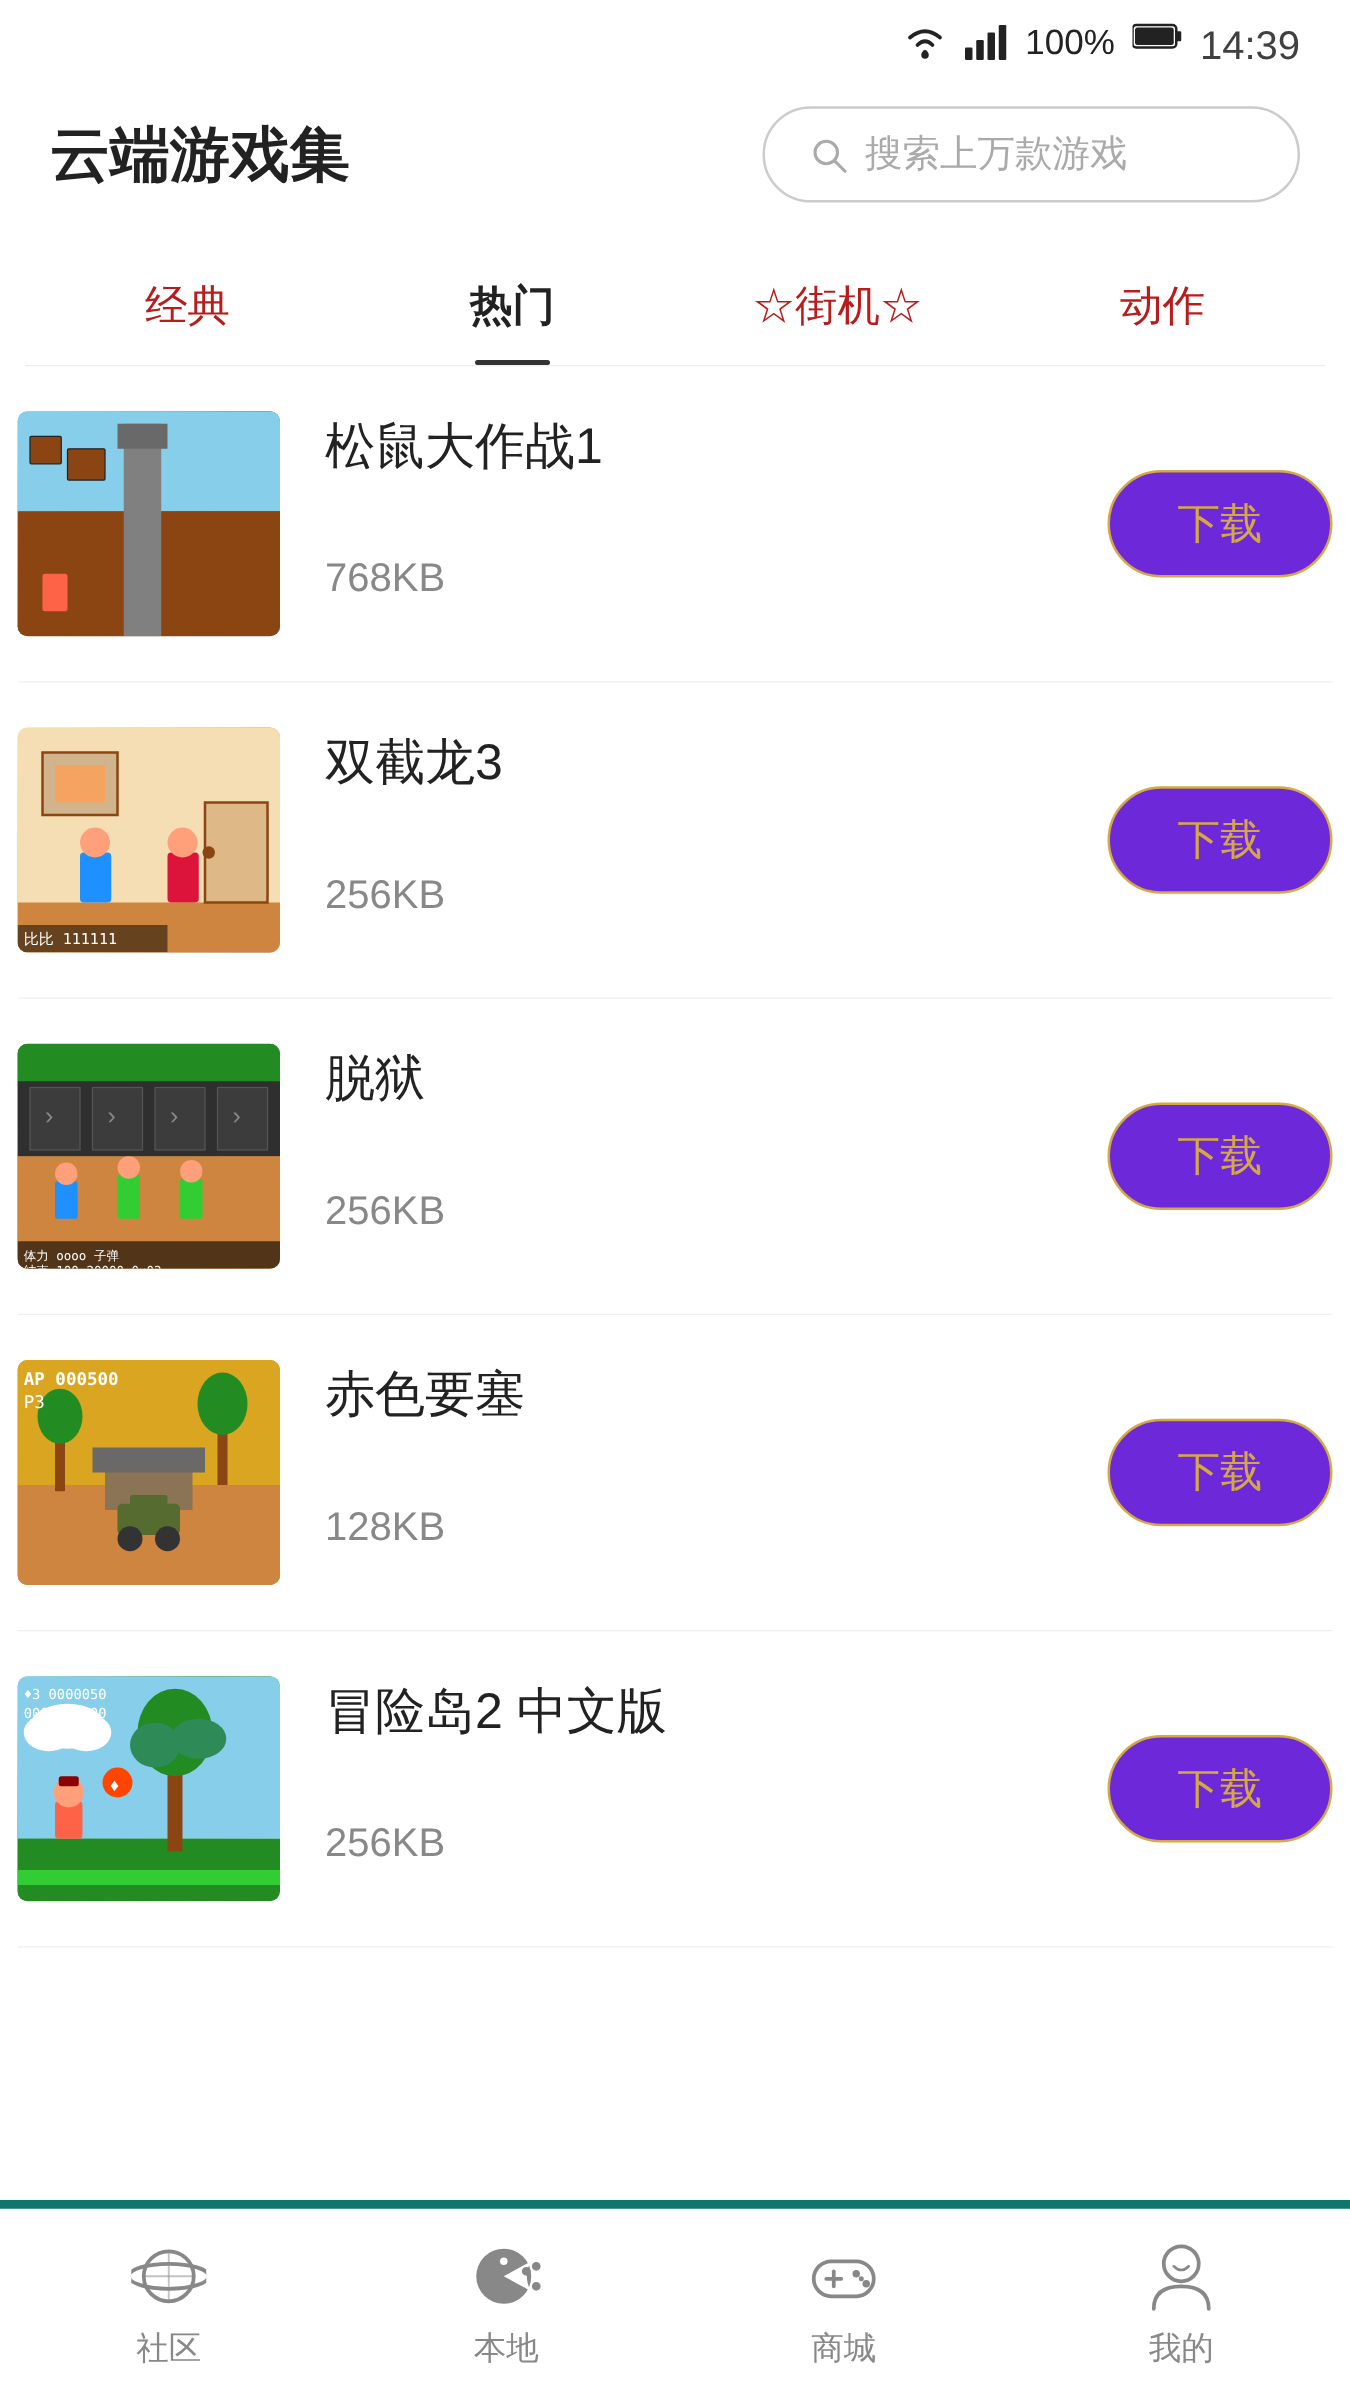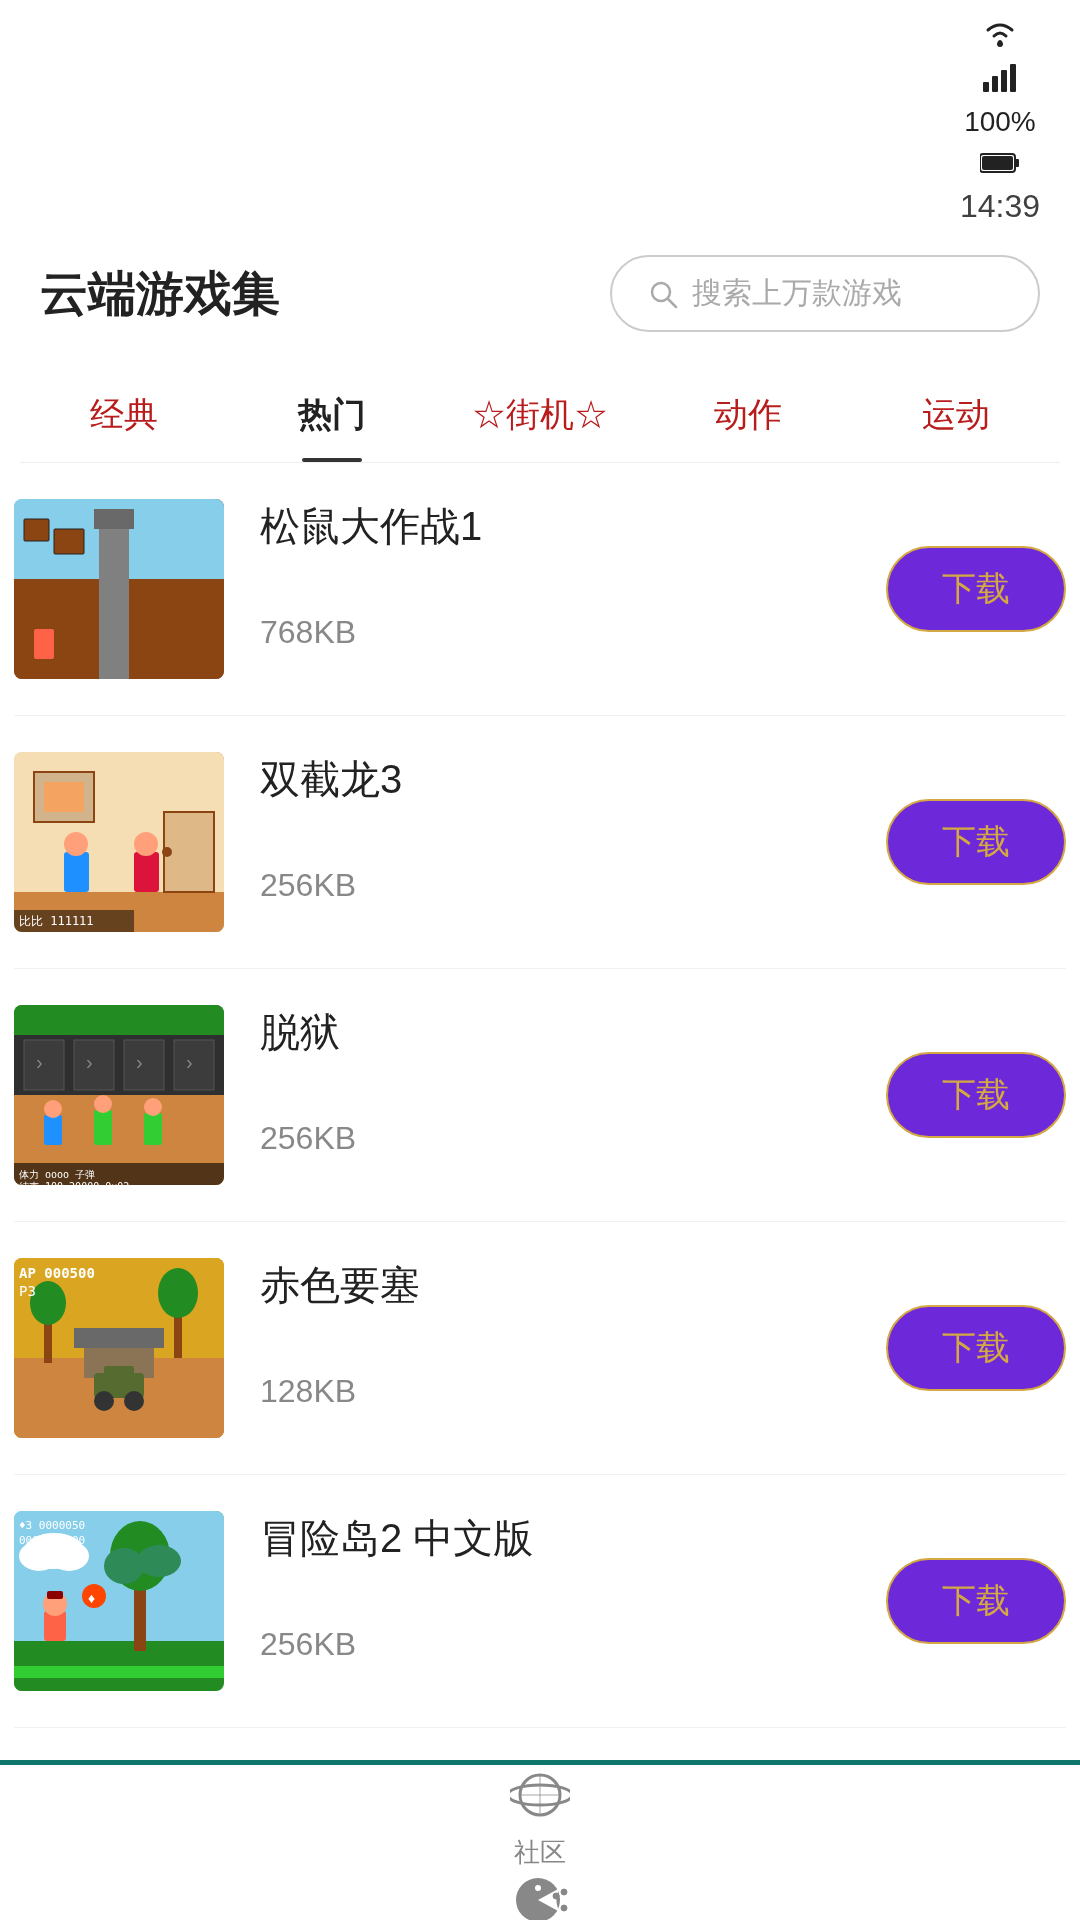--- a/index.html
+++ b/index.html
@@ -15,23 +15,22 @@
     .status-bar {
       display: flex;
       justify-content: flex-end;
       align-items: center;
       padding: 18px 40px 10px;
       gap: 18px;
       background: #fff;
     }
     .status-icons {
       display: flex;
-      align-items: center;
+      align-items: flex-start;
       gap: 14px;
-      flex-direction: column;
     }
     .status-time {
       font-size: 32px;
       font-weight: 500;
       color: #404040;
     }
     .status-battery {
       font-size: 28px;
       color: #222;
     }
@@ -143,24 +142,23 @@
       cursor: pointer;
     }
     
     .bottom-nav {
       position: fixed;
       bottom: 0;
       left: 0;
       width: 1080px;
       height: 160px;
       background: #fff;
-      border-top: 5px solid #0f766e;
-      display: flex;
-      align-items: center;
-      flex-direction: column;
+      border-top: 7px solid #0f766e;
+      display: flex;
+      align-items: center;
     }
     .nav-item {
       flex: 1;
       display: flex;
       flex-direction: column;
       align-items: center;
       gap: 10px;
       cursor: pointer;
     }
     .nav-icon {
@@ -230,21 +228,20 @@
     </svg>
     <span class="search-placeholder">搜索上万款游戏</span>
   </div>
 </div>
 
 <div class="tabs">
   <div class="tab-item">经典</div>
   <div class="tab-item active">热门</div>
   <div class="tab-item">☆街机☆</div>
   <div class="tab-item">动作</div>
-  <div class="tab-item">运动</div>
 </div>
 
 <div class="game-list">
 
   <div class="game-item">
     <div class="game-thumb thumb-game1">
       <svg width="210" height="180" viewBox="0 0 210 180">
 
         <rect width="210" height="80" fill="#87CEEB"></rect>
 

